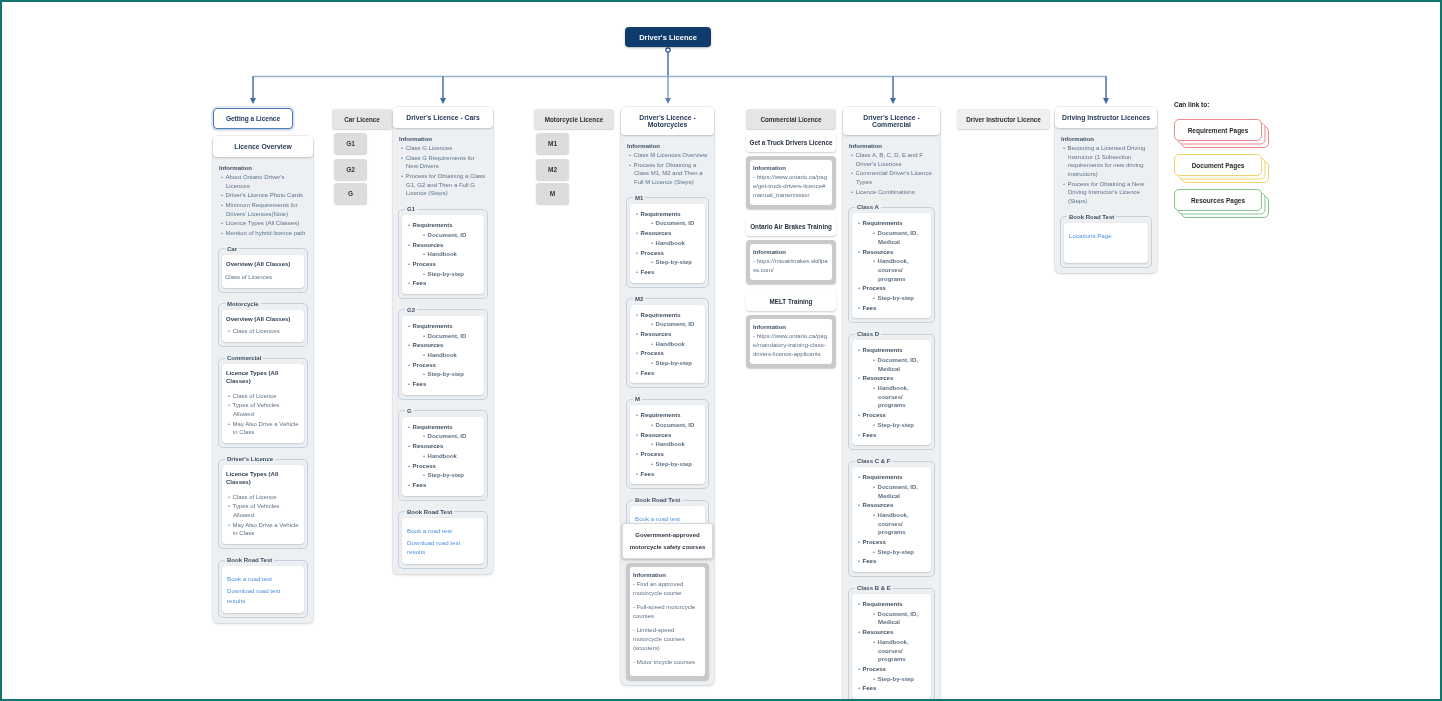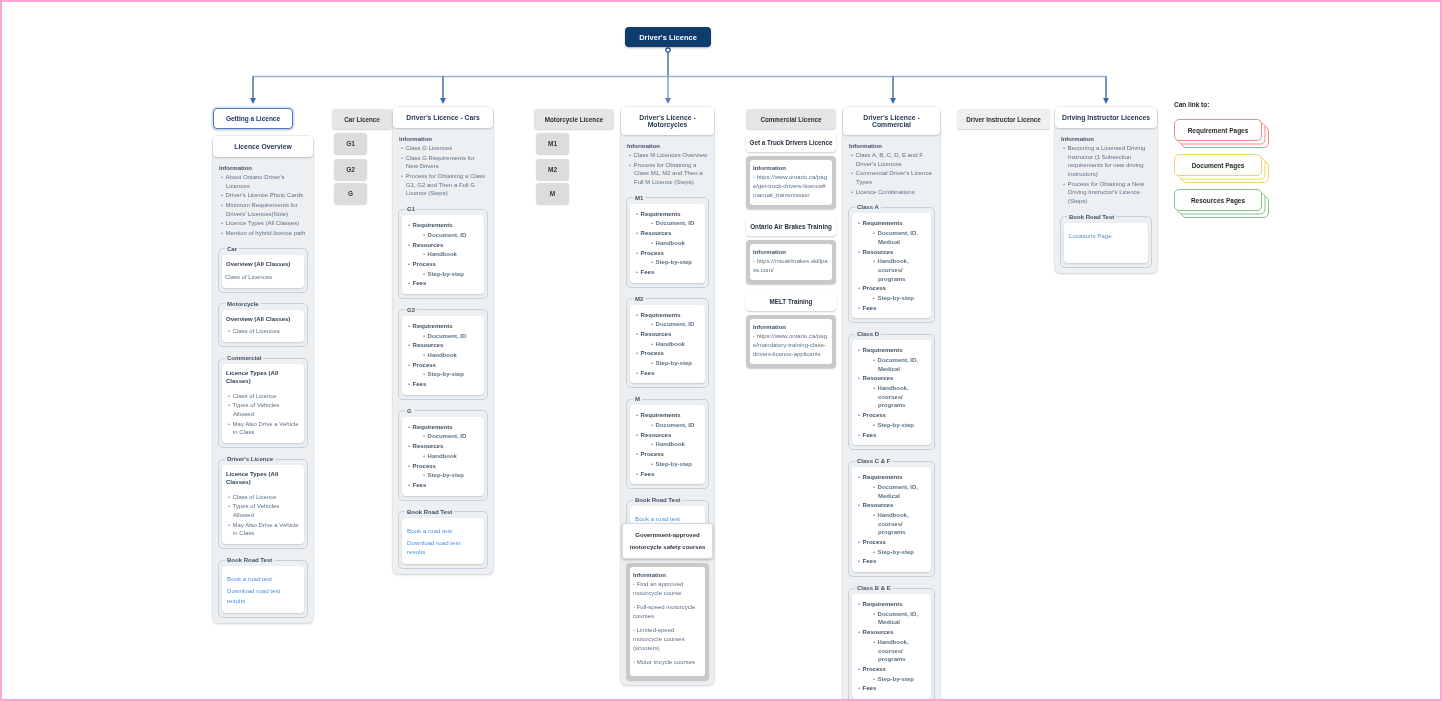--- a/index.html
+++ b/index.html
@@ -1,16 +1,16 @@
 <!DOCTYPE html>
 <html><head>
 <meta charset="utf-8">
 <style>
   html,body{margin:0;padding:0;background:#fff;font-family:"Liberation Sans",sans-serif;}
-  .canvas{position:relative;width:1442px;height:701px;background:#fff;border:2px solid #f9a8d4;box-sizing:border-box;overflow:hidden;}
+  .canvas{position:relative;width:1442px;height:701px;background:#fff;border:2px solid #0f766e;box-sizing:border-box;overflow:hidden;}
   .wires{position:absolute;left:0;top:0;pointer-events:none;}
 
   .root-node{position:absolute;left:623px;top:25px;width:86px;height:20px;background:#103c6d;color:#fff;
     border-radius:4px;display:flex;align-items:center;justify-content:center;font-size:7.5px;font-weight:bold;
     box-shadow:0 1px 2px rgba(0,0,0,.3);}
 
   .node-outline{position:absolute;background:#fff;border:1.4px solid #4a7ab5;border-radius:4px;
     display:flex;align-items:center;justify-content:center;font-size:6.5px;font-weight:bold;color:#1c3a63;
     box-shadow:0 0 0 2px rgba(74,122,181,.15),0 1px 2px rgba(0,0,0,.15);box-sizing:border-box;}
 

